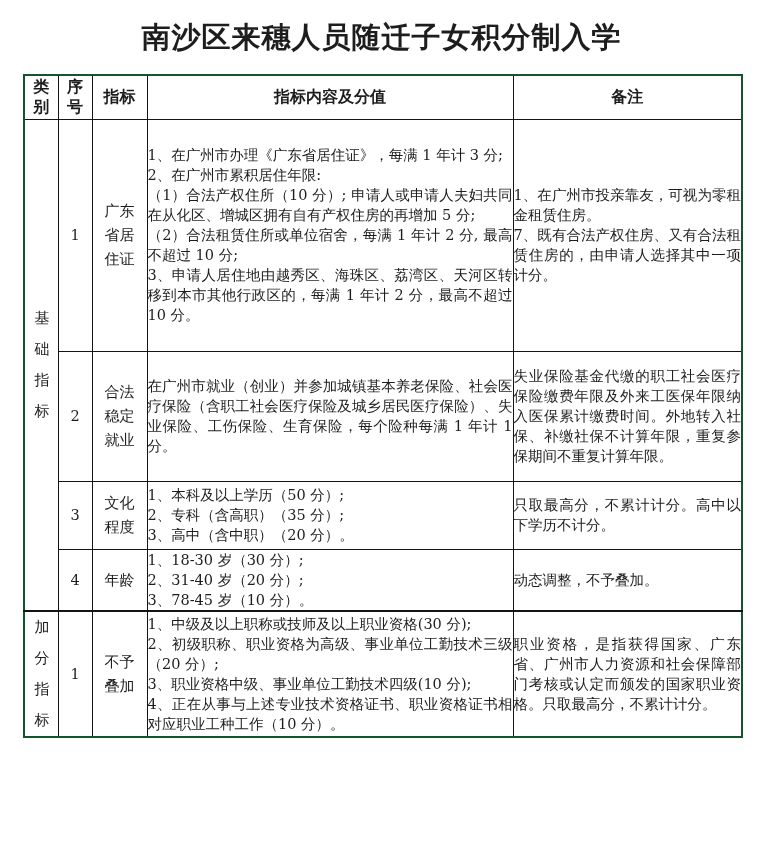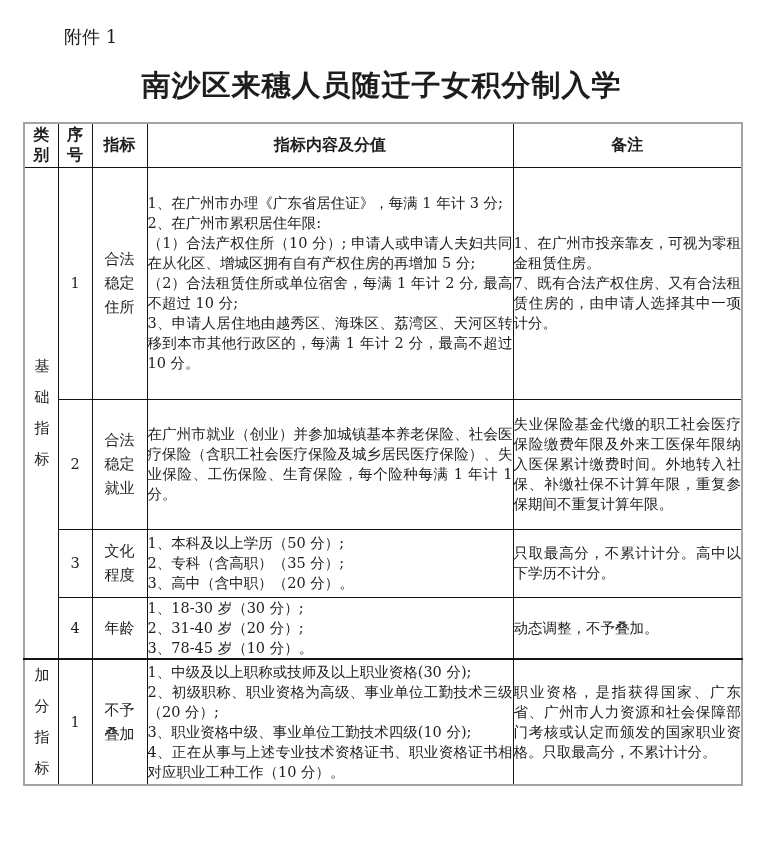--- a/index.html
+++ b/index.html
@@ -24,21 +24,21 @@
     text-align: center;
     font-size: 29px;
     font-weight: bold;
     line-height: 43px;
     letter-spacing: 1px;
   }
   table.score-table {
     border-collapse: collapse;
     table-layout: fixed;
     margin: 15px 0 0 23px;
-    border: 2px solid #a3a3a3;
+    border: 2px solid #14532d;
     width: 718px;
   }
   .score-table th, .score-table td {
     border: 1px solid #141414;
     vertical-align: middle;
     padding: 0;
   }
   .score-table th {
     font-size: 16px;
     font-weight: bold;
@@ -99,21 +99,20 @@
     white-space: pre-line;
     text-align: justify;
     padding: 4px 9px;
   }
 </style>
 </head>
 <body>
 
 <div>
 
-  <div class="attachment-label">附件 1</div>
 
   <div class="doc-title">
     <div>南沙区来穗人员随迁子女积分制入学</div>
   </div>
 
   <table class="score-table">
     <colgroup>
       <col class="col-cat">
       <col class="col-seq">
       <col class="col-ind">
@@ -133,21 +132,21 @@
       <th>指标内容及分值</th>
       <th>备注</th>
     </tr>
 
     <tr class="r-housing">
       <td class="cat-cell" rowspan="4">
         <div class="cat-text">基础指标</div>
       </td>
       <td class="seq-cell">1</td>
       <td class="ind-cell">
-        <div class="ind-text">合法稳定住所</div>
+        <div class="ind-text">广东省居住证</div>
       </td>
       <td class="content-cell">1、在广州市办理《广东省居住证》，每满 1 年计 3 分;
 2、在广州市累积居住年限:
 （1）合法产权住所（10 分）; 申请人或申请人夫妇共同在从化区、增城区拥有自有产权住房的再增加 5 分;
 （2）合法租赁住所或单位宿舍，每满 1 年计 2 分, 最高不超过 10 分;
 3、申请人居住地由越秀区、海珠区、荔湾区、天河区转移到本市其他行政区的，每满 1 年计 2 分，最高不超过 10 分。</td>
       <td class="remark-cell">1、在广州市投亲靠友，可视为零租金租赁住房。
 7、既有合法产权住房、又有合法租赁住房的，由申请人选择其中一项计分。</td>
     </tr>
 

